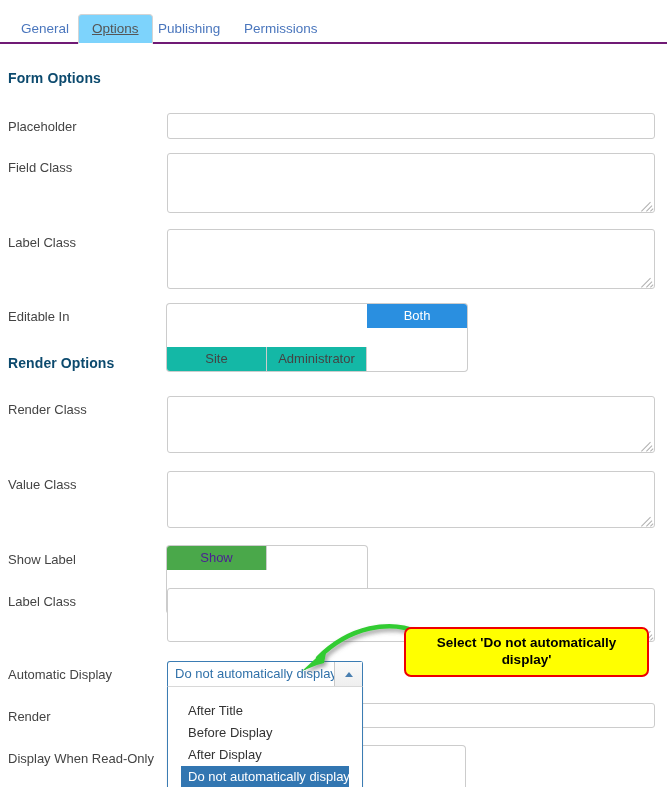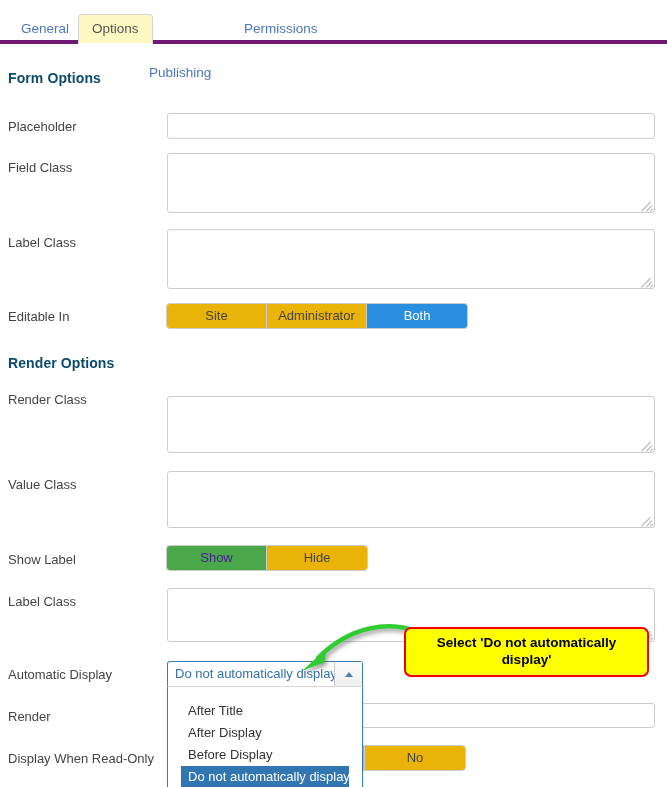--- a/index.html
+++ b/index.html
@@ -19,45 +19,46 @@
     -webkit-font-smoothing: antialiased;
   }
 
   
   .tabs {
     position: absolute;
     top: 14px;
     left: 0;
     width: 667px;
     height: 30px;
-    border-bottom: 4px solid #701a75;
+    border-bottom: 2px solid #701a75;
     box-sizing: border-box;
     text-align: center;
   }
   .tab {
     position: absolute;
     top: 0;
     height: 29px;
     line-height: 29px;
     padding: 0 13px;
     font-size: 13.5px;
     color: #4a76bd;
     box-sizing: border-box;
     cursor: pointer;
     white-space: nowrap;
   }
   .tab.active {
     color: #555555;
-    background: #fef9c3;
+    background: #7dd3fc;
     border: 1px solid #d4d4d4;
     border-bottom: 1px solid #ffffff;
     border-top-left-radius: 4px;
     border-top-right-radius: 4px;
     height: 30px;
     line-height: 28px;
+    text-decoration: underline;
   }
 
   
   .section-title {
     position: absolute;
     left: 8px;
     font-size: 14px;
     font-weight: bold;
     color: #0c4a6e;
     letter-spacing: 0.1px;
@@ -147,21 +148,21 @@
     text-align: center;
     font-size: 13px;
     color: #444444;
     background: #f5f5f5;
     border-right: 1px solid #cccccc;
     box-sizing: border-box;
     cursor: pointer;
     user-select: none;
   }
   .btn-group .btn:last-child { border-right: none; }
-  .btn-group .btn.plain { background: #eab308; }
+  .btn-group .btn.plain { background: #14b8a6; margin-top: 43px; }
   .btn-group .btn.active-blue {
     background: #2a8fe0;
     color: #ffffff;
   }
   .btn-group .btn.active-green {
     background: #4aa84a;
     color: #4c1d95;
   }
 
   
@@ -261,21 +262,21 @@
     z-index: 55;
     pointer-events: none;
   }
 </style>
 </head>
 <body>
 
 <div class="tabs">
   <div class="tab" style="left:8px;">General</div>
   <div class="tab active" style="left:78px;">Options</div>
-  <div class="tab" style="left:136px;margin-top:44px;">Publishing</div>
+  <div class="tab" style="left:145px;">Publishing</div>
   <div class="tab" style="left:231px;">Permissions</div>
 </div>
 
 <div class="section-title" style="top:70px;">Form Options</div>
 
 <div class="row-label" style="top:119px;">Placeholder</div>
 <input class="field-input" style="top: 113px;" type="text" value="">
 
 <div class="row-label" style="top:160px;">Field Class</div>
 <textarea class="field-textarea" style="top: 153px; height: 60px;"></textarea>
@@ -291,21 +292,21 @@
 
 <div class="row-label" style="top:309px;">Editable In</div>
 <div class="btn-group" style="left:167px; top:304px;">
   <div class="btn plain" style="width:100px;">Site</div>
   <div class="btn plain" style="width:100px;text-align:center;">Administrator</div>
   <div class="btn active-blue" style="width:100px;">Both</div>
 </div>
 
 <div class="section-title" style="top:355px;">Render Options</div>
 
-<div class="row-label" style="top:392px;text-align:center;">Render Class</div>
+<div class="row-label" style="top:402px;text-align:center;">Render Class</div>
 <textarea class="field-textarea" style="top: 396px; height: 57px;"></textarea>
 <span class="grip" style="left:641px; top:439px;">
     <i></i>
   </span>
 
 <div class="row-label" style="top:477px;">Value Class</div>
 <textarea class="field-textarea" style="top: 471px; height: 57px;"></textarea>
 <span class="grip" style="left:641px; top:514px;">
     <i></i>
   </span>
@@ -335,22 +336,22 @@
 
 <div class="select-wrap">
   <div class="select-box">
     <div class="select-value">Do not automatically display</div>
     <div class="select-arrow-btn">
       <span class="caret-up"></span>
     </div>
   </div>
   <ul class="select-list">
     <li>After Title</li>
+    <li>Before Display</li>
     <li>After Display</li>
-    <li>Before Display</li>
     <li class="selected">Do not automatically display</li>
   </ul>
 </div>
 
 <svg class="arrow-svg" viewBox="0 0 140 62">
   <defs>
     <filter id="arrowshadow" x="-30%" y="-30%" width="180%" height="180%">
       <feDropShadow dx="2" dy="3" stdDeviation="2" flood-color="#555555" flood-opacity="0.55"></feDropShadow>
     </filter>
   </defs>

